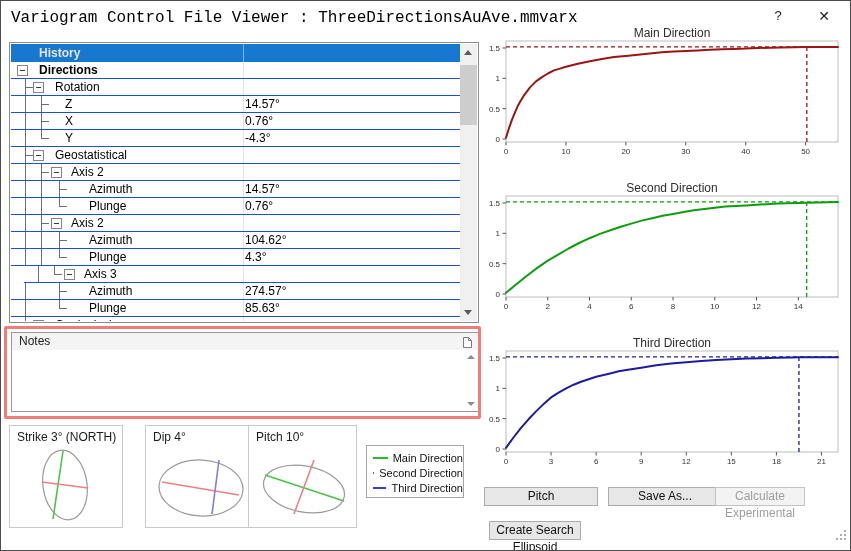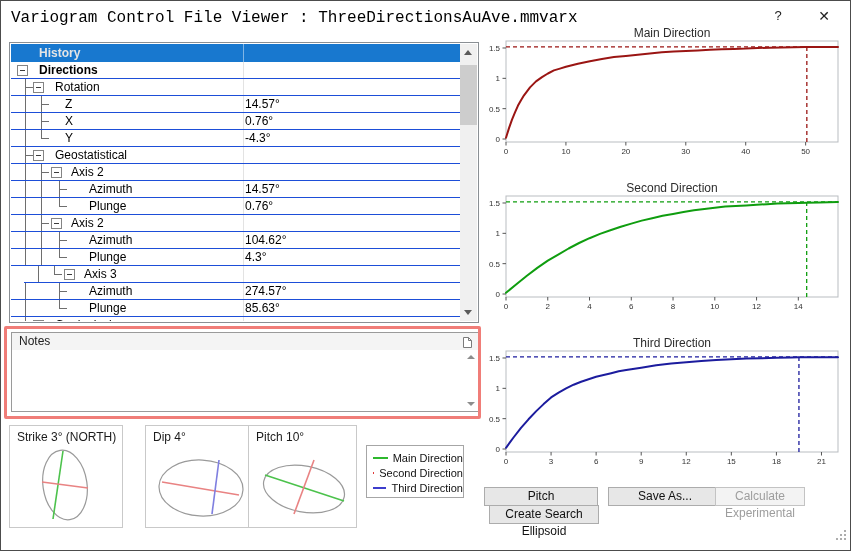--- a/index.html
+++ b/index.html
@@ -65,21 +65,21 @@
   .ctitle{font-size:12px;fill:#2d2d2d;text-anchor:middle;font-family:"Liberation Sans",sans-serif;}
   .ticklbl{font-size:8px;fill:#333;font-family:"Liberation Sans",sans-serif;}
   
   .btn{position:absolute;height:19px;background:#e7e7e7;border:1px solid #acacac;box-sizing:border-box;
        font-size:12px;color:#111;text-align:center;line-height:17px;font-family:"Liberation Sans",sans-serif;
        padding:0;cursor:pointer;}
   .btn.disabled{background:#f3f3f3;border-color:#c3c3c3;color:#9d9d9d;cursor:default;}
   #btn-open{left:483px;top:486px;width:114px;}
   #btn-save{left:607px;top:486px;width:114px;}
   #btn-calc{left:714px;top:486px;width:90px;}
-  #btn-create{left:488px;top:504px;width:110px;}
+  #btn-create{left:488px;top:520px;width:92px;}
   .grip{position:absolute;right:3px;bottom:9px;}
 </style>
 </head>
 <body>
 
 <div class="titlebar">
   <span class="wtitle">Variogram Control File Viewer : ThreeDirectionsAuAve.mmvarx</span>
   <div class="cap-btn cap-help">?</div>
   <div class="cap-btn cap-close">✕</div>
 </div>

